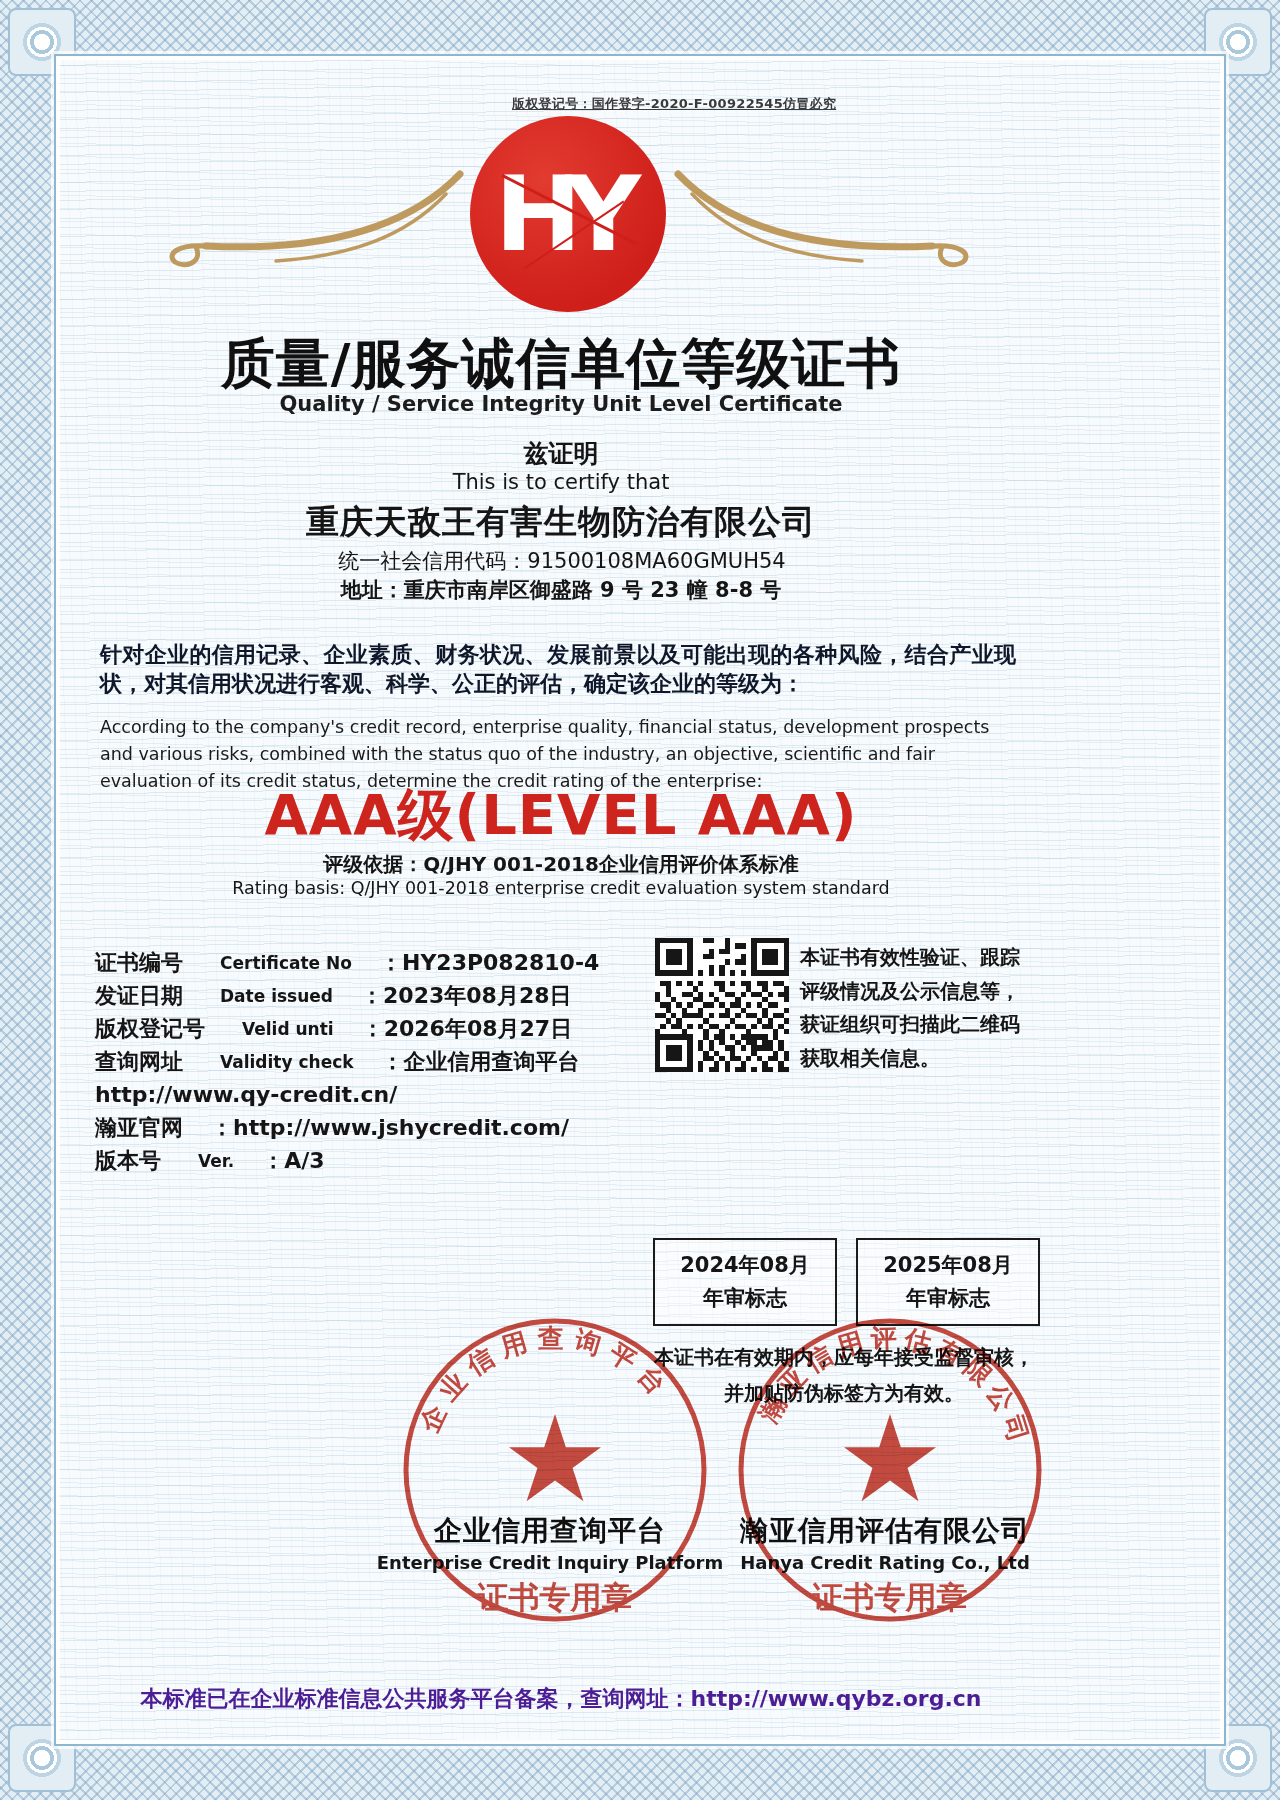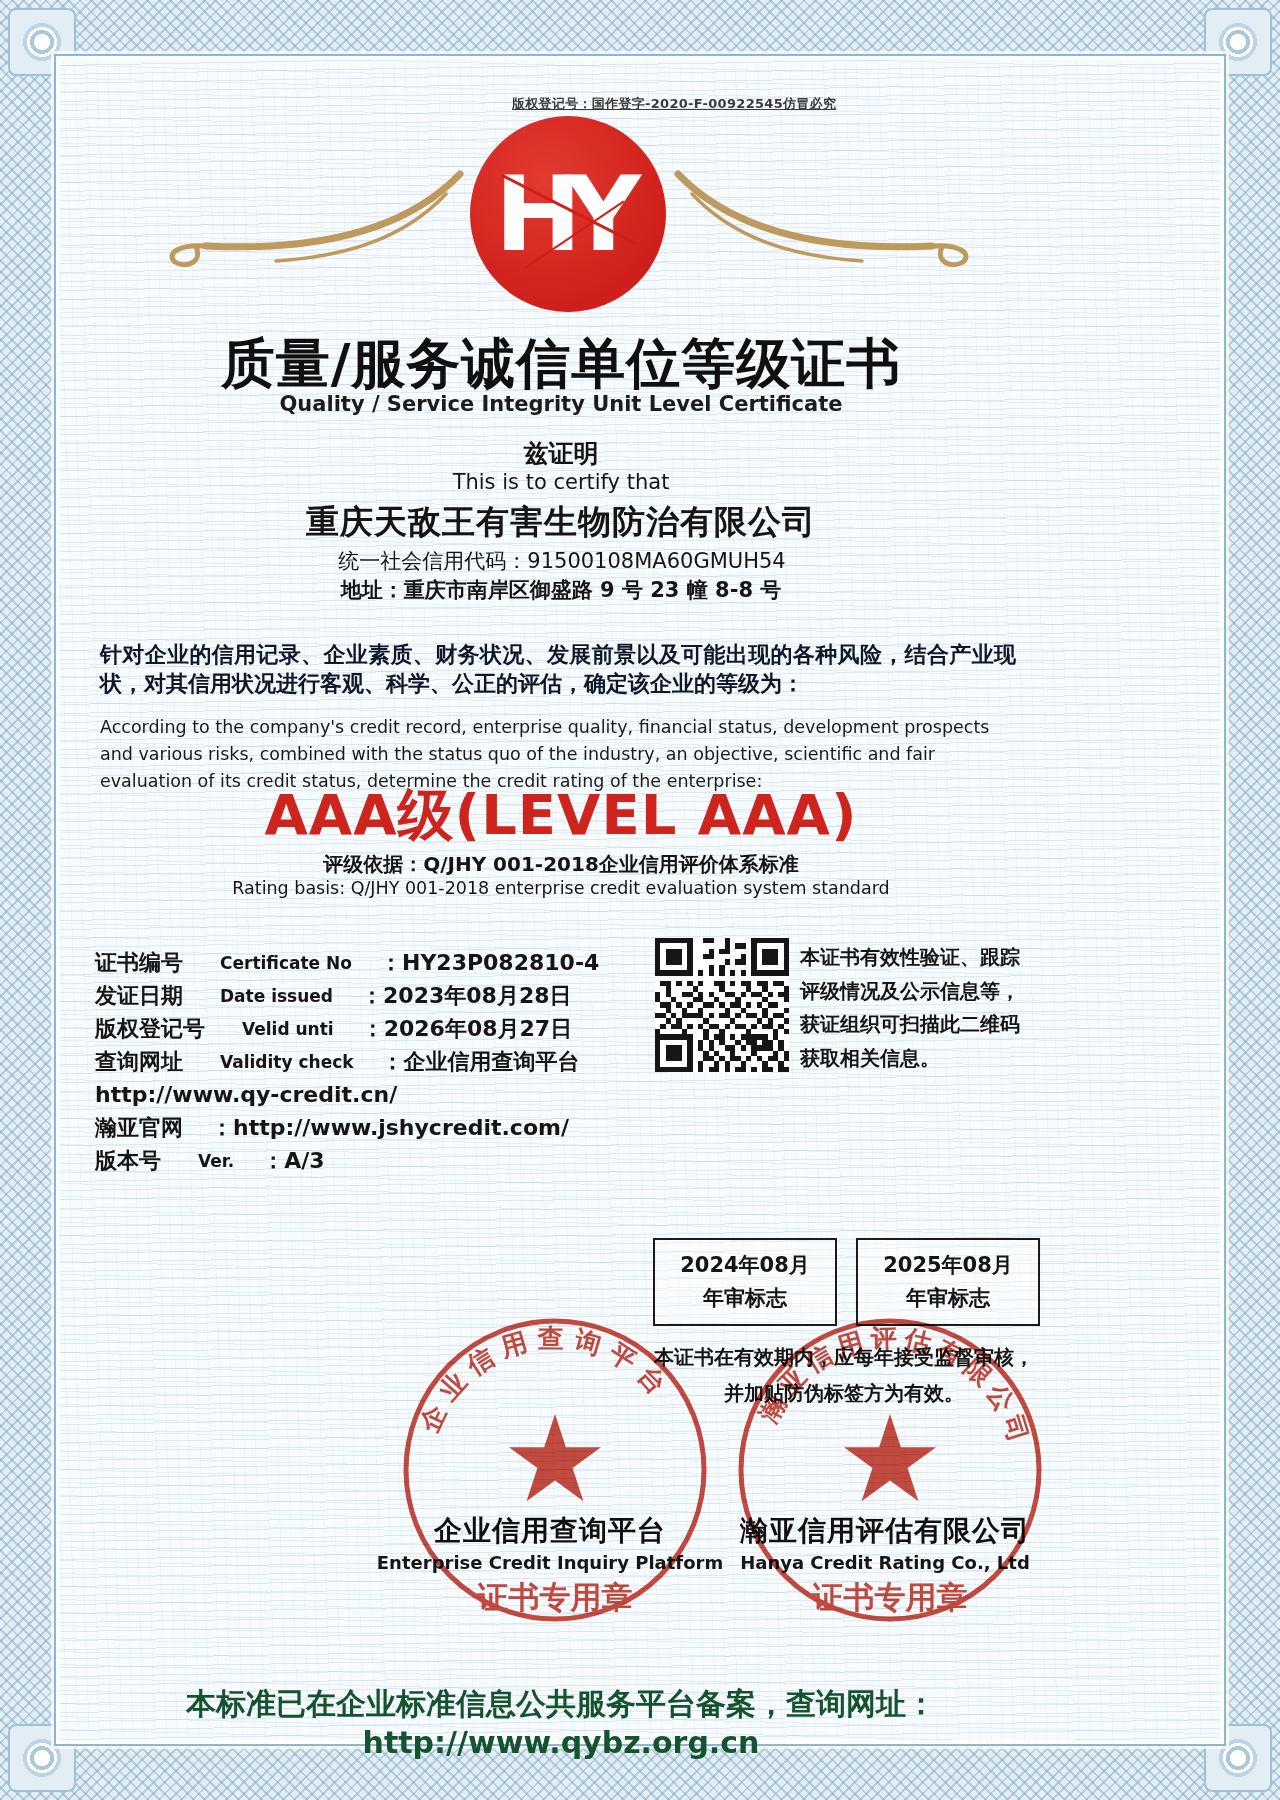--- a/index.html
+++ b/index.html
@@ -65,21 +65,21 @@
   .annual-box{top:1238px;width:180px;height:84px;border:2.5px solid #1b1b1b;display:flex;flex-direction:column;align-items:center;justify-content:center;font-size:21px;line-height:33px;font-weight:600;background:rgba(255,255,255,.35);}
   .annual-1{left:653px;}
   .annual-2{left:856px;}
   .supervision1{top:1344px;left:648px;width:392px;font-size:20px;font-weight:600;}
   .supervision2{top:1380px;left:648px;width:392px;font-size:20px;font-weight:600;}
   .stamp{mix-blend-mode:multiply;opacity:.92;}
   .org-cn{top:1512px;width:420px;font-size:28px;font-weight:700;color:#101010;letter-spacing:1px;}
   .org-en{top:1552px;width:420px;font-size:18px;font-weight:600;color:#161616;}
   .org-left{left:340px;}
   .org-right{left:675px;}
-  .footer-note{top:1684px;left:60px;width:1002px;font-size:30px;font-weight:700;color:#14532d;}
+  .footer-note{top:1684px;left:60px;width:1002px;font-size:22px;font-weight:700;color:#4c1d95;}
 </style>
 </head>
 <body>
 
 <div class="page">
   <div class="border-band"></div>
   <div class="corner" style="top:8px;left:8px;"></div>
   <div class="corner" style="top:8px;right:8px;"></div>
   <div class="corner" style="bottom:8px;left:8px;"></div>
   <div class="corner" style="bottom:8px;right:8px;"></div>

